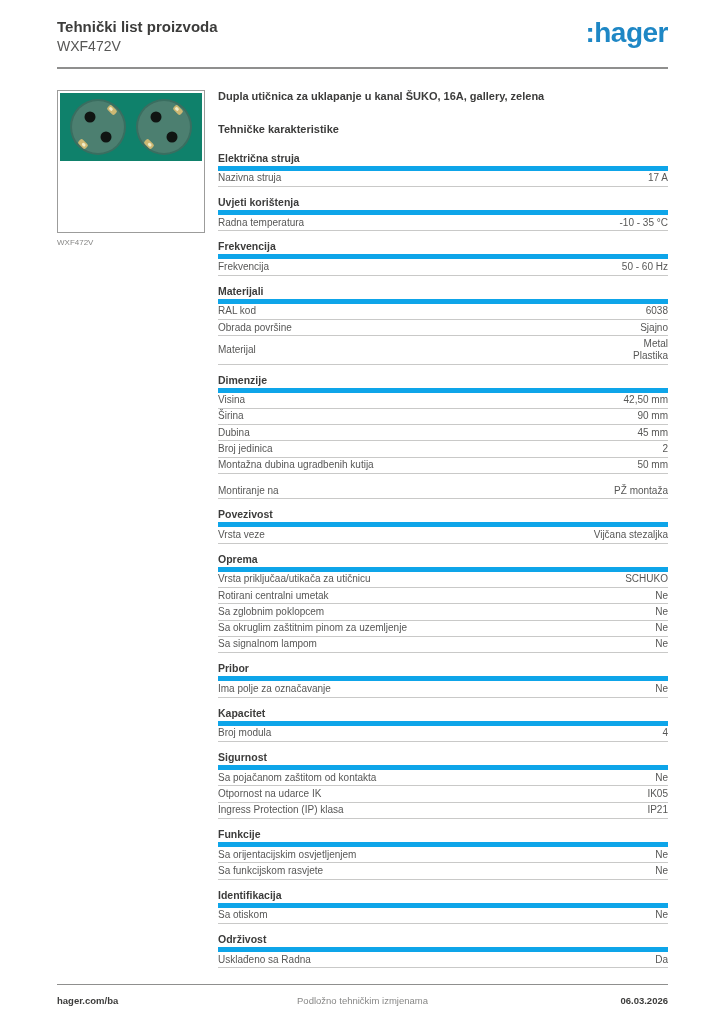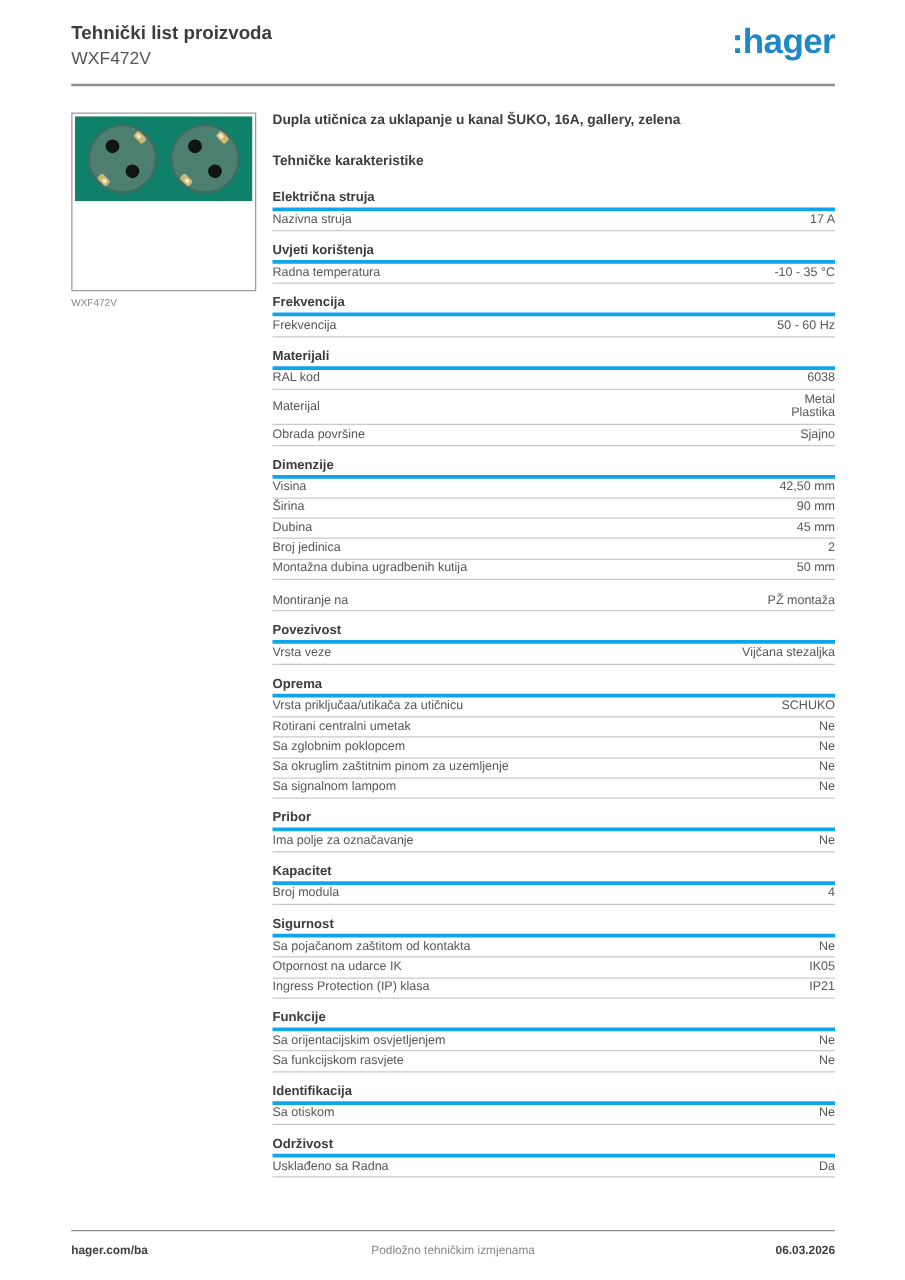--- a/index.html
+++ b/index.html
@@ -28,21 +28,21 @@
   .img-caption { font-size:8px; color:#878786; margin-top:5px; }
 
   .right-col { flex:1; min-width:0; }
   .description { font-size:11px; font-weight:bold; color:#3c3c3b; margin-bottom:19px; line-height:1.25; }
   .char-title  { font-size:11px; font-weight:bold; color:#3c3c3b; margin-bottom:17px; }
 
   
   .section { margin-bottom:9px; }
   .section-title {
     font-size:10.5px; font-weight:bold; color:#3c3c3b;
-    padding-bottom:2px; border-bottom:3px solid #0ea5e9; line-height:1.15;
+    padding-bottom:2px; border-bottom:5px solid #0ea5e9; line-height:1.15;
   }
   .spec-row {
     display:flex; justify-content:space-between; align-items:center;
     padding:1.5px 0 2px 0; border-bottom:1px solid #c9c9c8;
     font-size:10px; color:#575756; line-height:1.18;
   }
   .spec-label { text-align:left; padding-right:10px; }
   .spec-value { text-align:right; white-space:pre-line; flex-shrink:0; max-width:60%; }
 
   
@@ -132,27 +132,27 @@
               <div class="spec-value">50 - 60 Hz</div>
             </div>
           </div>
           <div class="section">
             <div class="section-title">Materijali</div>
             <div class="spec-row">
               <div class="spec-label">RAL kod</div>
               <div class="spec-value">6038</div>
             </div>
             <div class="spec-row">
+              <div class="spec-label">Obrada površine</div>
+              <div class="spec-value">Sjajno</div>
+            </div>
+            <div class="spec-row">
               <div class="spec-label">Materijal</div>
               <div class="spec-value">Metal
 Plastika</div>
-            </div>
-            <div class="spec-row">
-              <div class="spec-label">Obrada površine</div>
-              <div class="spec-value">Sjajno</div>
             </div>
           </div>
           <div class="section">
             <div class="section-title">Dimenzije</div>
             <div class="spec-row">
               <div class="spec-label">Visina</div>
               <div class="spec-value">42,50 mm</div>
             </div>
             <div class="spec-row">
               <div class="spec-label">Širina</div>

